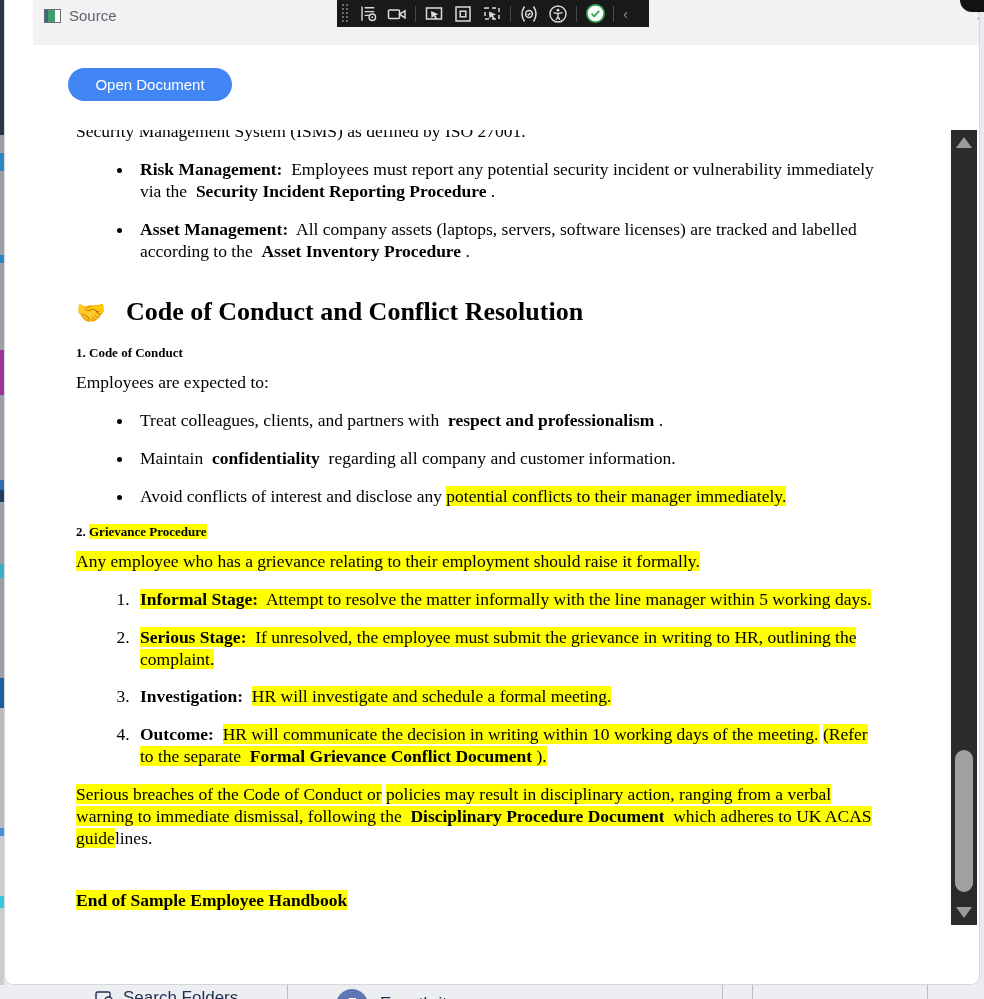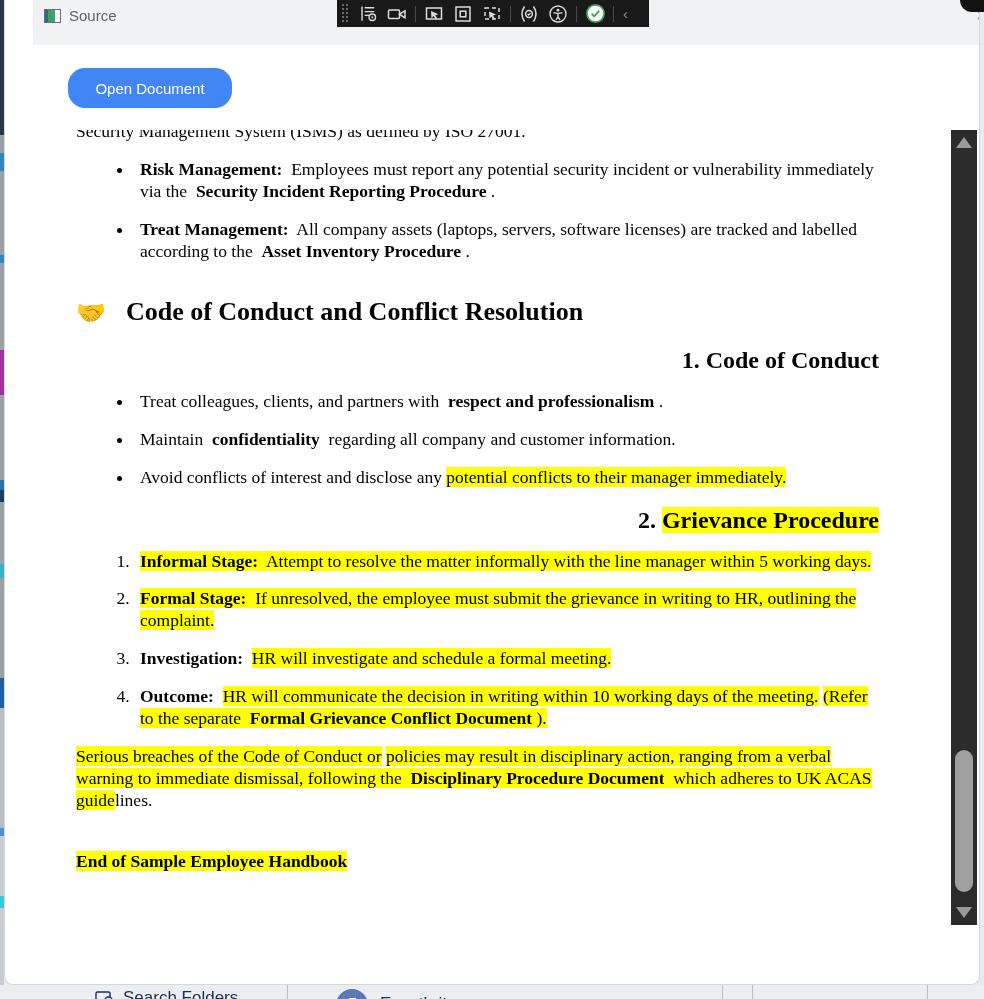--- a/index.html
+++ b/index.html
@@ -27,34 +27,34 @@
   .capture-toolbar{position:absolute;left:337px;top:0;width:312px;height:27px;background:#191919;
                    display:flex;align-items:center;gap:7px;padding:0 8px 0 4px;z-index:6;}
   .grip{width:9px;height:21px;background-image:radial-gradient(#6b6b6b 1px,transparent 1.1px);
         background-size:4px 4px;}
   .tb-sep{width:1px;height:16px;background:#4a4a4a;}
   .tb-icon{width:22px;height:22px;display:flex;align-items:center;justify-content:center;}
   .tb-icon svg{display:block;}
   .chev{color:#8f8f8f;font-size:15px;line-height:1;padding-left:2px;}
 
   
-  .open-btn{position:absolute;left:63px;top:68px;width:164px;height:40px;background:#4285f4;
+  .open-btn{position:absolute;left:63px;top:68px;width:164px;height:33px;background:#4285f4;
             border:none;border-radius:17px;color:#ffffff;font-size:15px;
             font-family:"Liberation Sans",sans-serif;display:flex;align-items:center;justify-content:center;}
 
   
   .doc-viewport{position:absolute;left:56px;top:130px;width:890px;height:795px;overflow:hidden;}
   .doc-content{max-width:818px;padding-left:15px;font-family:Liberation Serif, serif;
                font-size:17.5px;line-height:1.25;color:#000;}
   .doc-content p{margin:11px 0;}
   .doc-content p.clipped{margin-top:-9px;}
   .doc-content p.end-note{margin-top:40px;}
   .doc-content h1{font-size:26px;margin:34px 0 10px;display:flex;align-items:center;}
   .doc-content h1 .emoji{font-size:24px;margin-right:20px;color:#f0a93c;}
-  .doc-content h2{font-size:24px;margin:16px 0 9px;text-align:right;}
+  .doc-content h2{font-size:13px;margin:16px 0 9px;}
   .doc-content ul,.doc-content ol{margin:10px 0;padding-left:58px;}
   .doc-content li{margin:16px 0;padding-left:6px;}
   .b{font-weight:bold;}
   .hl{background:#ffff00;}
 
   
   .scrollbar{position:absolute;left:946px;top:130px;width:26px;height:795px;background:#2b2b2b;z-index:3;}
   .sb-arrow{position:absolute;left:0;width:100%;display:flex;justify-content:center;}
   .sb-arrow-up{top:7px;}
   .sb-arrow-down{bottom:7px;}
@@ -129,36 +129,38 @@
       <span class="close-btn">×</span>
     </div>
 
     <button class="open-btn">Open Document</button>
 
     <div class="doc-viewport">
       <div class="doc-content" id="doc-content">
           <p class="clipped"><span>Security Management System (ISMS) as defined by ISO 27001.</span></p>
           <ul>
             <li><span class="b">Risk Management:</span><span>&nbsp; Employees must report any potential security incident or vulnerability immediately via the&nbsp; </span><span class="b">Security Incident Reporting Procedure</span><span>&nbsp;.</span></li>
-            <li><span class="b">Treat Management:</span><span>&nbsp; All company assets (laptops, servers, software licenses) are tracked and labelled according to the&nbsp; </span><span class="b">Asset Inventory Procedure</span><span>&nbsp;.</span></li>
+            <li><span class="b">Asset Management:</span><span>&nbsp; All company assets (laptops, servers, software licenses) are tracked and labelled according to the&nbsp; </span><span class="b">Asset Inventory Procedure</span><span>&nbsp;.</span></li>
           </ul>
           <h1>
             <span class="emoji">🤝</span>
             <span class="b">Code of Conduct and Conflict Resolution</span>
           </h1>
           <h2><span class="b">1. Code of Conduct</span></h2>
+          <p><span>Employees are expected to:</span></p>
           <ul>
             <li><span>Treat colleagues, clients, and partners with&nbsp; </span><span class="b">respect and professionalism</span><span>&nbsp;.</span></li>
             <li><span>Maintain&nbsp; </span><span class="b">confidentiality</span><span>&nbsp; regarding all company and customer information.</span></li>
             <li><span>Avoid conflicts of interest and disclose any </span><span class="hl">potential conflicts to their manager immediately.</span></li>
           </ul>
           <h2><span class="b">2. </span><span class="b hl">Grievance Procedure</span></h2>
+          <p><span class="hl">Any employee who has a grievance relating to their employment should raise it formally.</span></p>
           <ol>
             <li><span class="b hl">Informal Stage:</span><span class="hl">&nbsp; Attempt to resolve the matter informally with the line manager within 5 working days.</span></li>
-            <li><span class="b hl">Formal Stage:</span><span class="hl">&nbsp; If unresolved, the employee must submit the grievance in writing to HR, outlining the complaint.</span></li>
+            <li><span class="b hl">Serious Stage:</span><span class="hl">&nbsp; If unresolved, the employee must submit the grievance in writing to HR, outlining the complaint.</span></li>
             <li><span class="b">Investigation:</span><span>&nbsp; </span><span class="hl">HR will investigate and schedule a formal meeting.</span></li>
             <li><span class="b">Outcome:</span><span>&nbsp; </span><span class="hl">HR will communicate the decision in writing within 10 working days of the meeting.</span><span> </span><span class="hl">(Refer to the separate&nbsp; </span><span class="b hl">Formal Grievance Conflict Document</span><span class="hl">&nbsp;).</span></li>
           </ol>
           <p><span class="hl">Serious breaches of the Code of Conduct or</span><span> </span><span class="hl">policies may result in disciplinary action, ranging from a verbal warning to immediate dismissal, following the&nbsp; </span><span class="b hl">Disciplinary Procedure Document</span><span class="hl">&nbsp; which adheres to UK ACAS guide</span><span>lines.</span></p>
           <p class="end-note"><span class="b hl">End of Sample Employee Handbook</span></p>
         </div>
     </div>
 
     <div class="scrollbar">
       <div class="sb-arrow sb-arrow-up">

